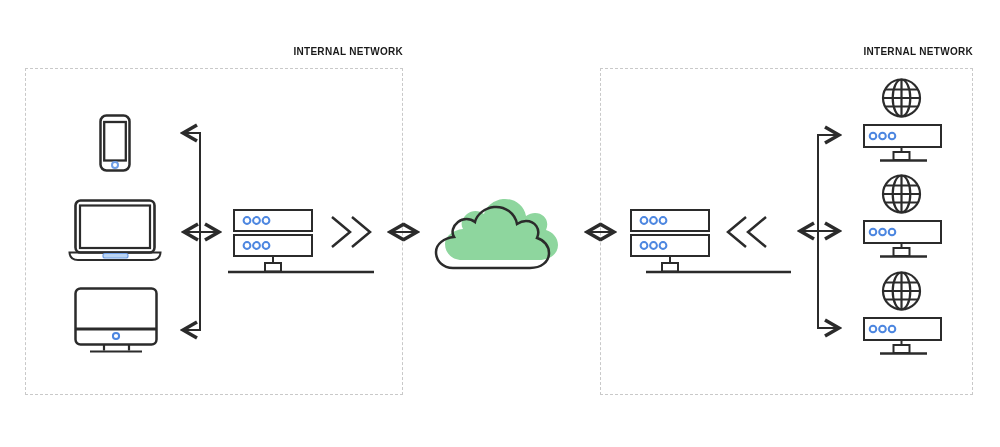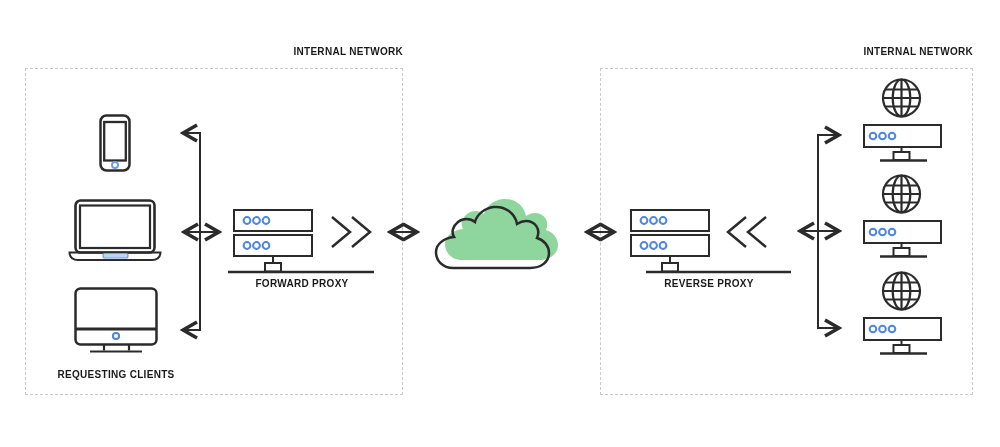--- a/index.html
+++ b/index.html
@@ -59,54 +59,51 @@
   </svg>
 
   <svg class="abs" style="left:74px;top:287px;" width="84" height="67" viewBox="0 0 84 67">
     <rect class="ink" x="1.5" y="1.5" width="81" height="56" rx="5" stroke-width="2.5"></rect>
     <line class="ink" x1="2" y1="42" x2="82" y2="42" stroke-width="3"></line>
     <circle class="blue" cx="42" cy="49" r="3.1" stroke-width="2"></circle>
     <path class="ink" d="M30 58 V63.5 M55 58 V63.5" stroke-width="2.2"></path>
     <line class="ink" x1="16" y1="64.5" x2="68" y2="64.5" stroke-width="2.2"></line>
   </svg>
 
-  <div class="lbl center" style="left:36px;top:369px;width:160px;">REQUESTING CLIENTS</div>
 
   <svg class="abs" style="left:233px;top:209px;" width="80" height="64" viewBox="0 0 80 64">
     <rect class="ink" x="1" y="1" width="78" height="21" stroke-width="2"></rect>
     <circle class="blue" cx="14" cy="11.5" r="3.4" stroke-width="2"></circle>
     <circle class="blue" cx="23.5" cy="11.5" r="3.4" stroke-width="2"></circle>
     <circle class="blue" cx="33" cy="11.5" r="3.4" stroke-width="2"></circle>
     <rect class="ink" x="1" y="26" width="78" height="21" stroke-width="2"></rect>
     <circle class="blue" cx="14" cy="36.5" r="3.4" stroke-width="2"></circle>
     <circle class="blue" cx="23.5" cy="36.5" r="3.4" stroke-width="2"></circle>
     <circle class="blue" cx="33" cy="36.5" r="3.4" stroke-width="2"></circle>
     <line class="ink" x1="40" y1="47" x2="40" y2="54" stroke-width="2"></line>
     <rect class="ink" x="32" y="54" width="16" height="8.5" stroke-width="2"></rect>
   </svg>
-  <div class="lbl center" style="left:222px;top:278px;width:160px;">FORWARD PROXY</div>
 
   <svg class="abs" style="left:427px;top:193px;" width="135" height="80" viewBox="0 0 135 80">
     <path transform="translate(9,-8)" style="fill:var(--cloud-green)" d="M26 75 H103 C114 75 122 69 122 60 C122 53 117 47 110 45 C114 36 108 28 99 28 C96 28 93 29 90 31 C88 20 78 13 67 14 C58 15 50 21 48 29 C43 25 36 25 31 29 C26 33 24 39 27 44 C17 45 9 51 9 59 C9 68 16 75 26 75 Z"></path>
     <path class="ink" stroke-width="2.5" d="M26 75 H103 C114 75 122 69 122 60 C122 53 117 47 110 45 C114 36 108 28 99 28 C96 28 93 29 90 31 C88 20 78 13 67 14 C58 15 50 21 48 29 C43 25 36 25 31 29 C26 33 24 39 27 44 C17 45 9 51 9 59 C9 68 16 75 26 75 Z"></path>
   </svg>
 
   <svg class="abs" style="left:630px;top:209px;" width="80" height="64" viewBox="0 0 80 64">
     <rect class="ink" x="1" y="1" width="78" height="21" stroke-width="2"></rect>
     <circle class="blue" cx="14" cy="11.5" r="3.4" stroke-width="2"></circle>
     <circle class="blue" cx="23.5" cy="11.5" r="3.4" stroke-width="2"></circle>
     <circle class="blue" cx="33" cy="11.5" r="3.4" stroke-width="2"></circle>
     <rect class="ink" x="1" y="26" width="78" height="21" stroke-width="2"></rect>
     <circle class="blue" cx="14" cy="36.5" r="3.4" stroke-width="2"></circle>
     <circle class="blue" cx="23.5" cy="36.5" r="3.4" stroke-width="2"></circle>
     <circle class="blue" cx="33" cy="36.5" r="3.4" stroke-width="2"></circle>
     <line class="ink" x1="40" y1="47" x2="40" y2="54" stroke-width="2"></line>
     <rect class="ink" x="32" y="54" width="16" height="8.5" stroke-width="2"></rect>
   </svg>
-  <div class="lbl center" style="left:629px;top:278px;width:160px;">REVERSE PROXY</div>
 
   <svg class="abs" style="left:863px;top:78px;" width="79" height="85" viewBox="0 0 79 85">
     <circle class="ink" cx="38.5" cy="20" r="18.5" stroke-width="2.2"></circle>
     <ellipse class="ink" cx="38.5" cy="20" rx="8.8" ry="18.5" stroke-width="2.2"></ellipse>
     <line class="ink" x1="38.5" y1="1.5" x2="38.5" y2="38.5" stroke-width="2.2"></line>
     <line class="ink" x1="20" y1="20" x2="57" y2="20" stroke-width="2.2"></line>
     <line class="ink" x1="22.2" y1="11.5" x2="54.8" y2="11.5" stroke-width="2.2"></line>
     <line class="ink" x1="22.2" y1="28.5" x2="54.8" y2="28.5" stroke-width="2.2"></line>
     <rect class="ink" x="1" y="47" width="77" height="22" stroke-width="2"></rect>
     <circle class="blue" cx="10" cy="58" r="3.3" stroke-width="2"></circle>

